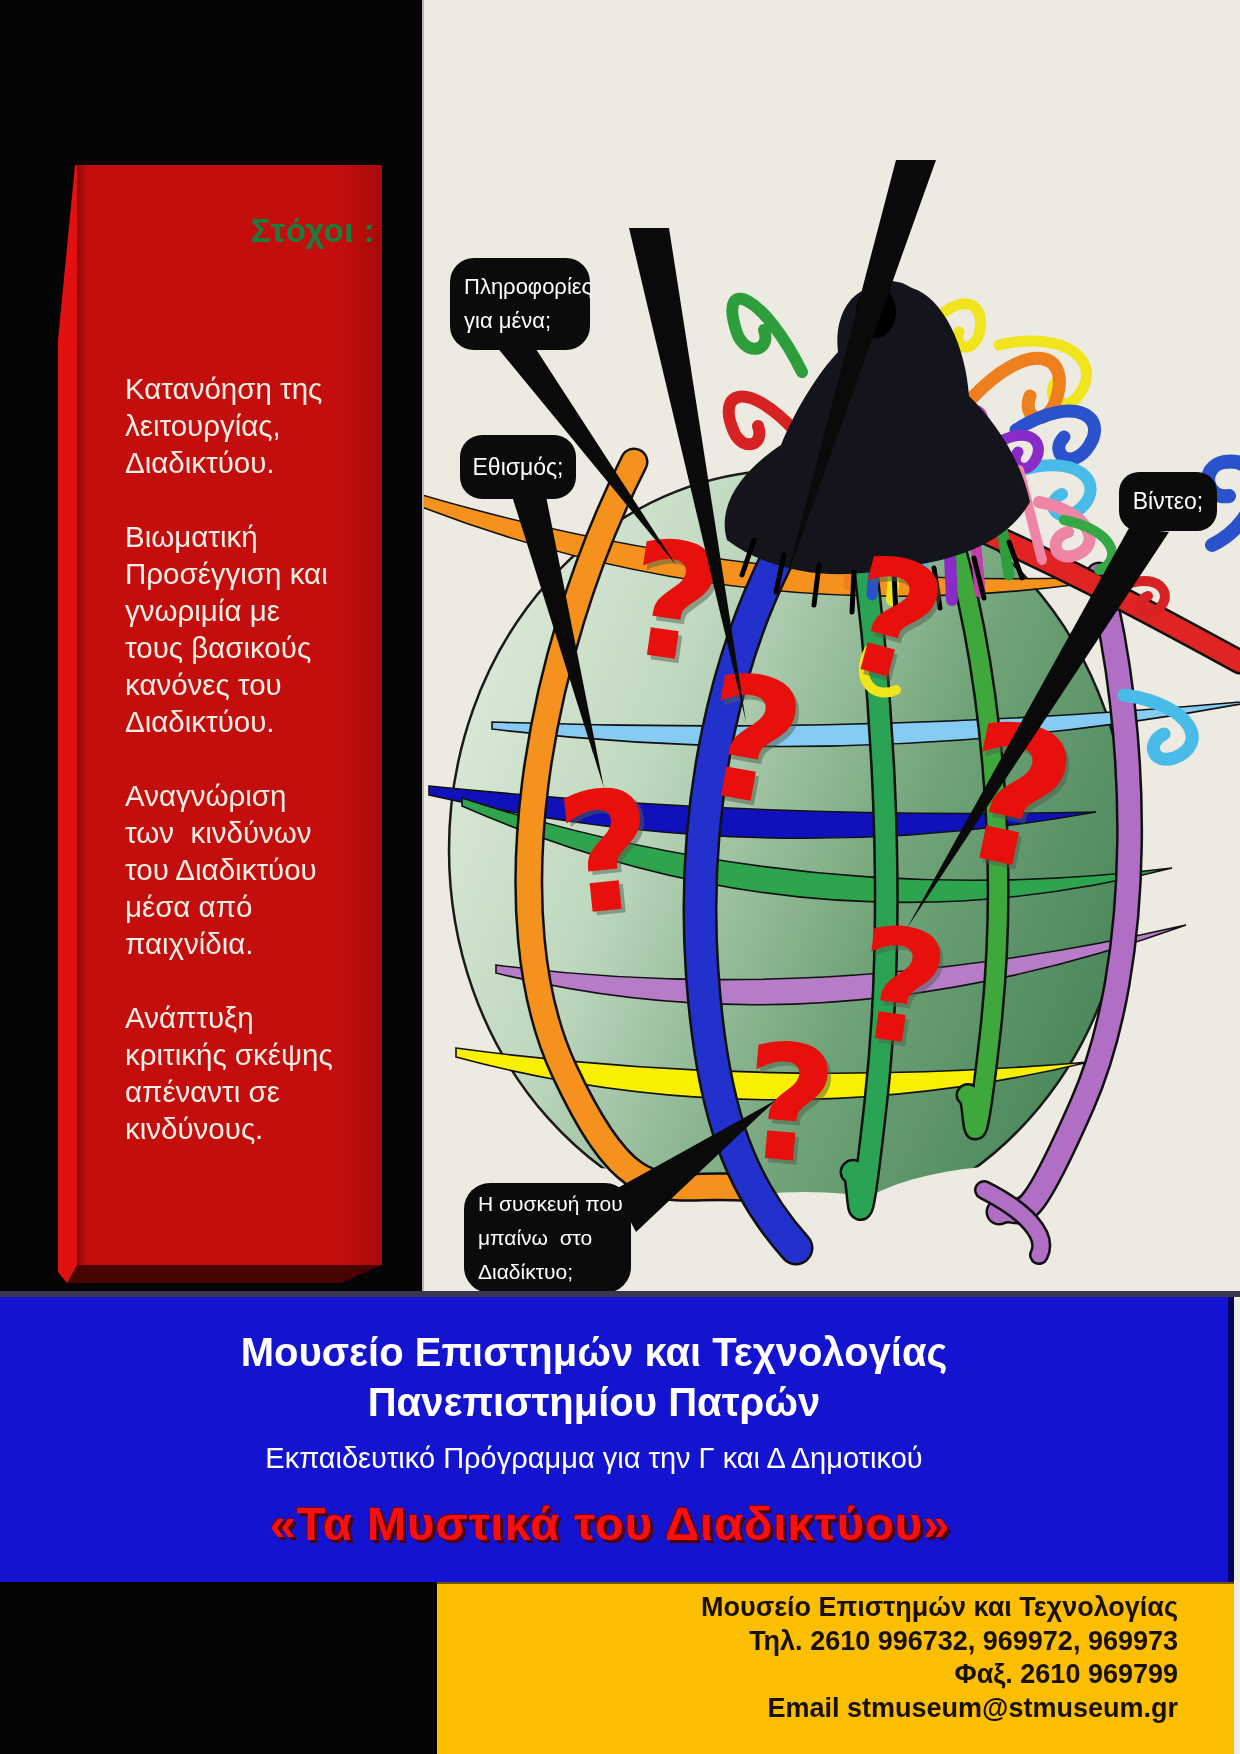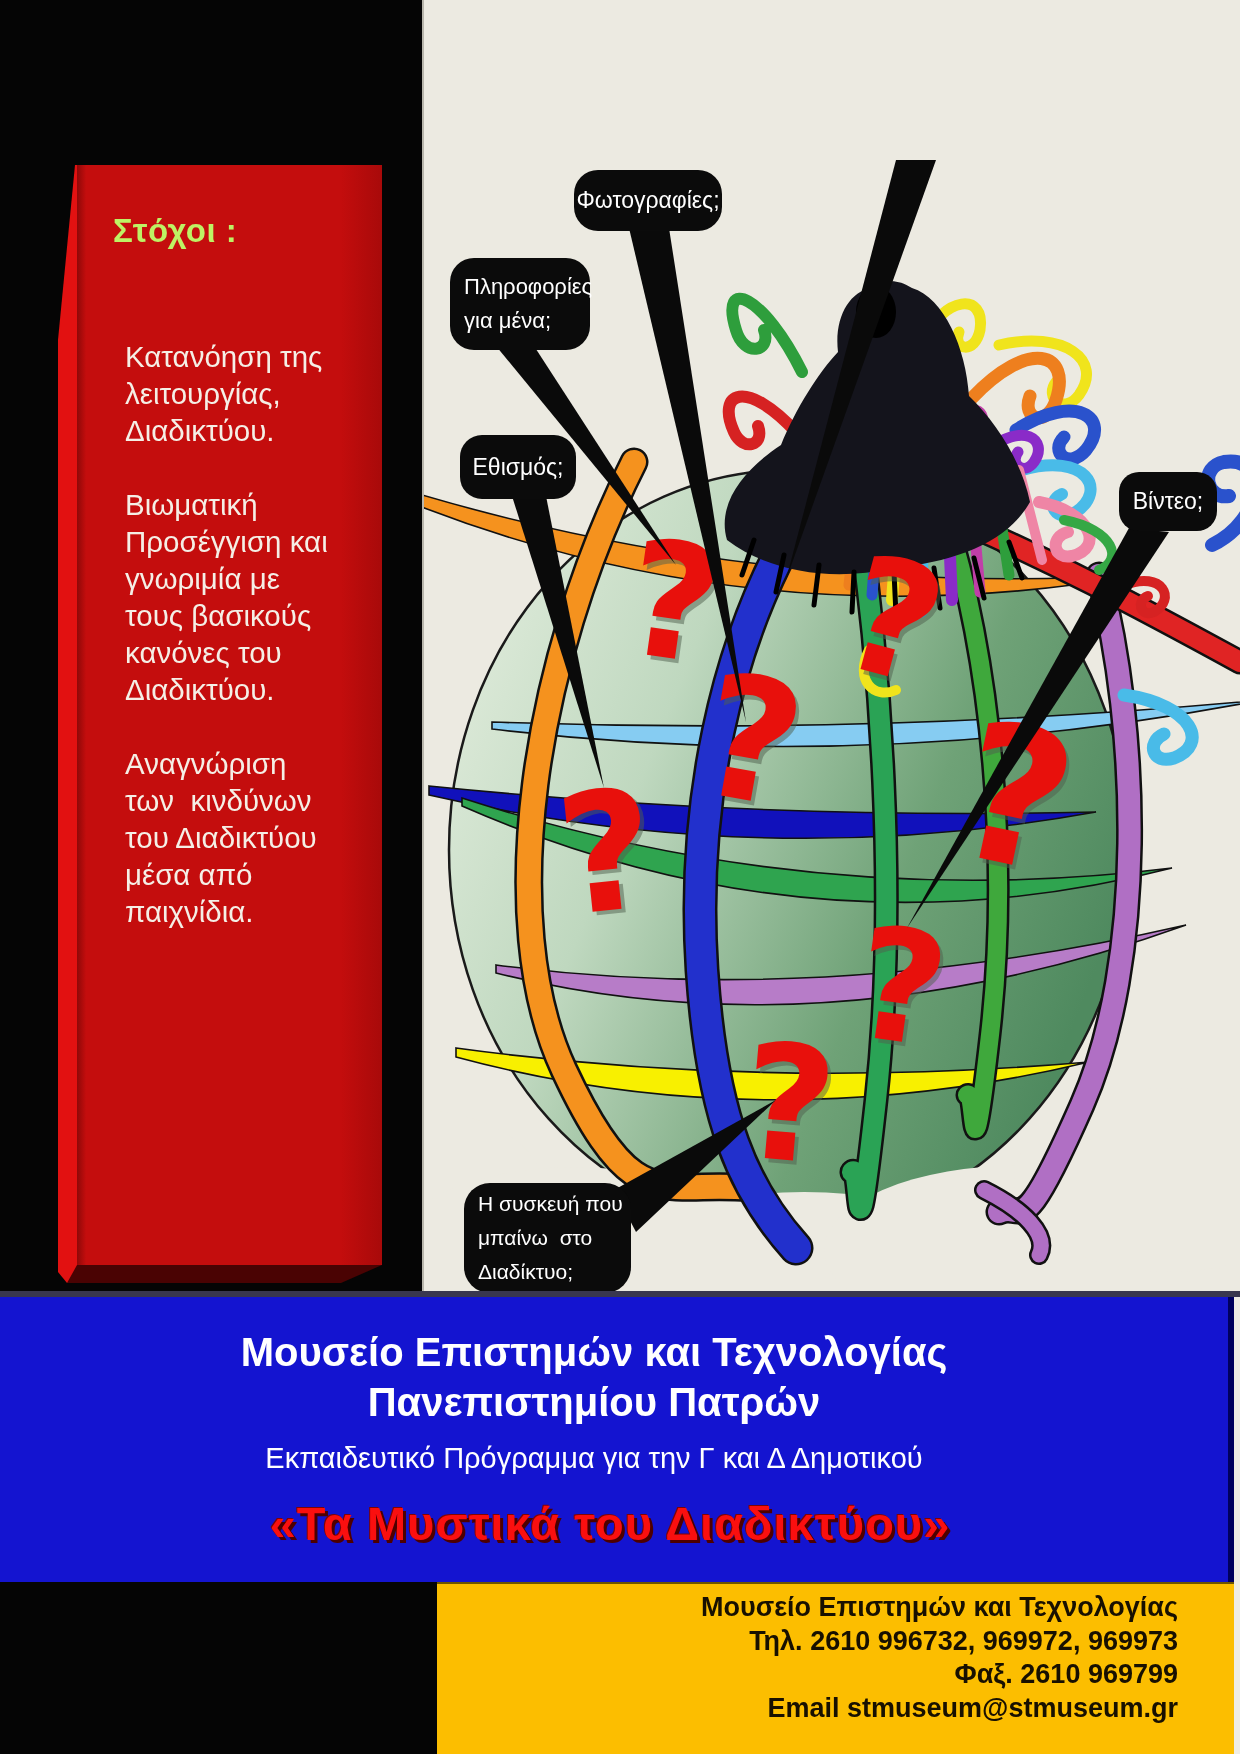--- a/index.html
+++ b/index.html
@@ -4,21 +4,21 @@
 <style>
   html,body{margin:0;padding:0;background:#222;}
   .poster{position:relative;width:1240px;height:1754px;overflow:hidden;
           background:#050505;font-family:"Liberation Sans",sans-serif;}
 
   
   .top-strip{position:absolute;left:0;top:0;width:420px;height:3px;background:#E6E6E6;}
   .black-col{position:absolute;left:0;top:0;width:422px;height:1297px;background:#050505;}
   .panel3d{position:absolute;left:0;top:0;}
   .goals{position:absolute;left:113px;top:212px;width:262px;color:#F5EFE6;}
-  .goals h2{margin:0 0 88px 0;font-size:33px;font-weight:bold;color:#bef264;letter-spacing:.5px;}
+  .goals h2{margin:0 0 120px 0;font-size:33px;font-weight:bold;color:#15803d;letter-spacing:.5px;text-align:right;}
   .goals p{margin:0 0 37px 12px;font-size:29.5px;line-height:37px;white-space:pre-wrap;}
 
   
   .art{position:absolute;left:422px;top:0;width:818px;height:1297px;
        background:#ECEAE1;border-left:2px solid #B8B6AC;box-sizing:border-box;}
   .art svg{position:absolute;left:0;top:0;}
 
   .callout{position:absolute;background:#0B0B0B;color:#FFFFFF;border-radius:20px;
            display:flex;align-items:center;justify-content:center;
            font-family:"Liberation Sans",sans-serif;}
@@ -82,20 +82,24 @@
 Προσέγγιση και
 γνωριμία με
 τους βασικούς
 κανόνες του
 Διαδικτύου.</p>
       <p>Αναγνώριση
 των  κινδύνων
 του Διαδικτύου
 μέσα από
 παιχνίδια.</p>
+      <p>Ανάπτυξη
+κριτικής σκέψης
+απέναντι σε
+κινδύνους.</p>
     </div>
   </div>
 
   <div class="art">
     <svg width="818" height="1295" viewBox="0 0 818 1295">
       <defs>
         <linearGradient id="sphereGrad" x1="0" y1="0.1" x2="1" y2="0.55">
           <stop offset="0" stop-color="#E4EEDF"></stop>
           <stop offset="0.35" stop-color="#BFD8BF"></stop>
           <stop offset="0.72" stop-color="#6FA277"></stop>
@@ -208,21 +212,20 @@
         <polygon points="205,228 245,228 322,722"></polygon>
         <polygon points="472,160 512,160 362,580"></polygon>
         <polygon points="88,496 122,496 180,788"></polygon>
         <polygon points="705,528 745,532 483,928"></polygon>
         <polygon points="190,1190 212,1232 352,1100"></polygon>
       </g>
     </svg>
 
     <div class="callout c-info">Πληροφορίες
 για μένα;</div>
-    <div class="callout c-photos">Φωτογραφίες;</div>
     <div class="callout c-addict">Εθισμός;</div>
     <div class="callout c-video">Βίντεο;</div>
     <div class="callout c-device">Η συσκευή που
 μπαίνω  στο
 Διαδίκτυο;</div>
   </div>
 
   <div class="sep"></div>
   <div class="blue-band">
     <div class="bb-inner">

